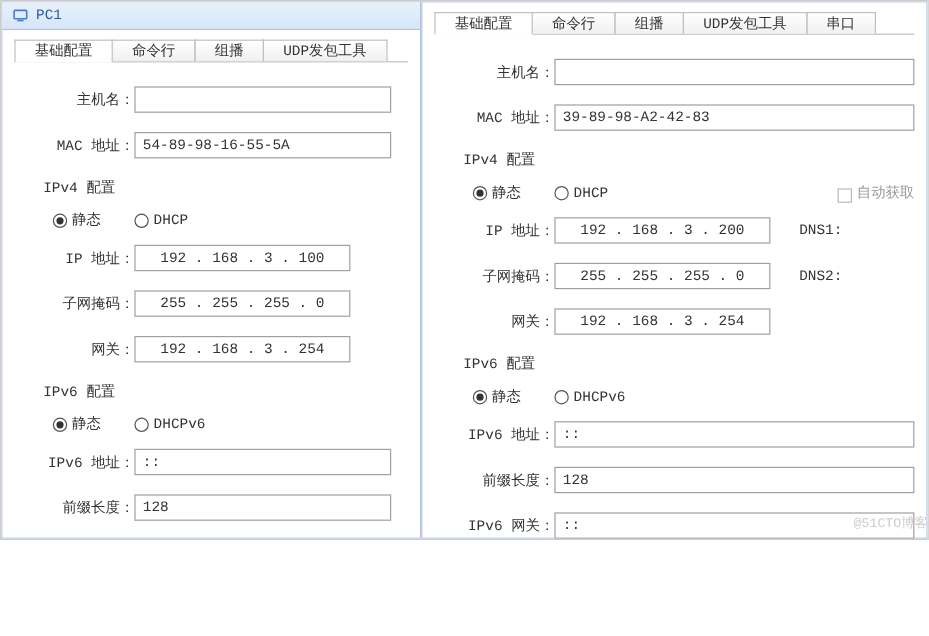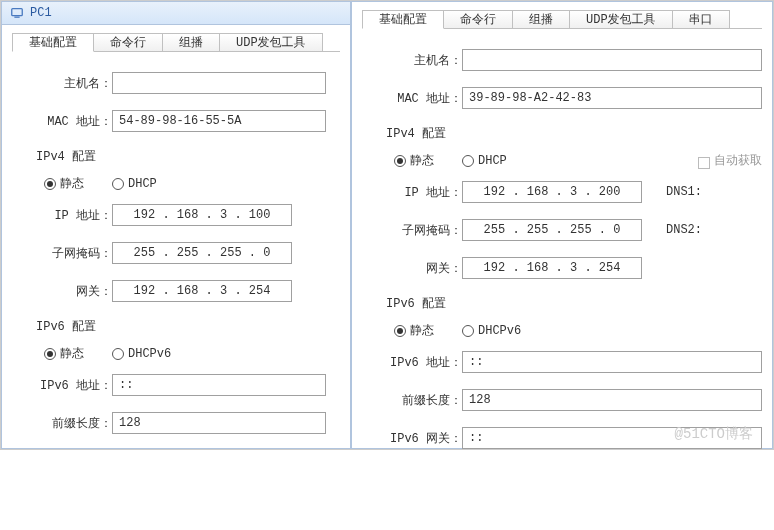--- a/index.html
+++ b/index.html
@@ -24,21 +24,21 @@
     .radio-row { display: flex; align-items: center; gap: 28px; margin: 0 0 12px 8px; }
     .radio-item { display: flex; align-items: center; gap: 4px; cursor: pointer; }
     .radio-circle { width: 12px; height: 12px; border: 1px solid #555; border-radius: 50%; display: inline-flex; align-items: center; justify-content: center; }
     .radio-circle.checked::after { content: ""; width: 6px; height: 6px; background: #333; border-radius: 50%; }
     .checkbox-item { display: flex; align-items: flex-end; gap: 4px; cursor: pointer; color: #999; }
     .checkbox-box { width: 12px; height: 12px; border: 1px solid #bbb; display: inline-block; }
     .radio-extras { margin-left: auto; display: flex; align-items: center; gap: 4px; }
     .dns-label { width: 40px; color: #333; margin-left: 20px; }
     .right .row.ip-row-extra { display: flex; align-items: center; }
     .right .form-area { padding-right: 0; }
-    .watermark { position: absolute; right: 20px; bottom: 6px; color: #ccc; font-size: 14px; pointer-events: none; }
+    .watermark { position: absolute; right: 0; bottom: 6px; color: #ccc; font-size: 11px; pointer-events: none; }
     .container { position: relative; }
   </style>
 </head>
 <body>
 
 <div class="container">
 
   <div class="panel left">
     <div class="title-bar">
       <svg viewBox="0 0 16 16">

